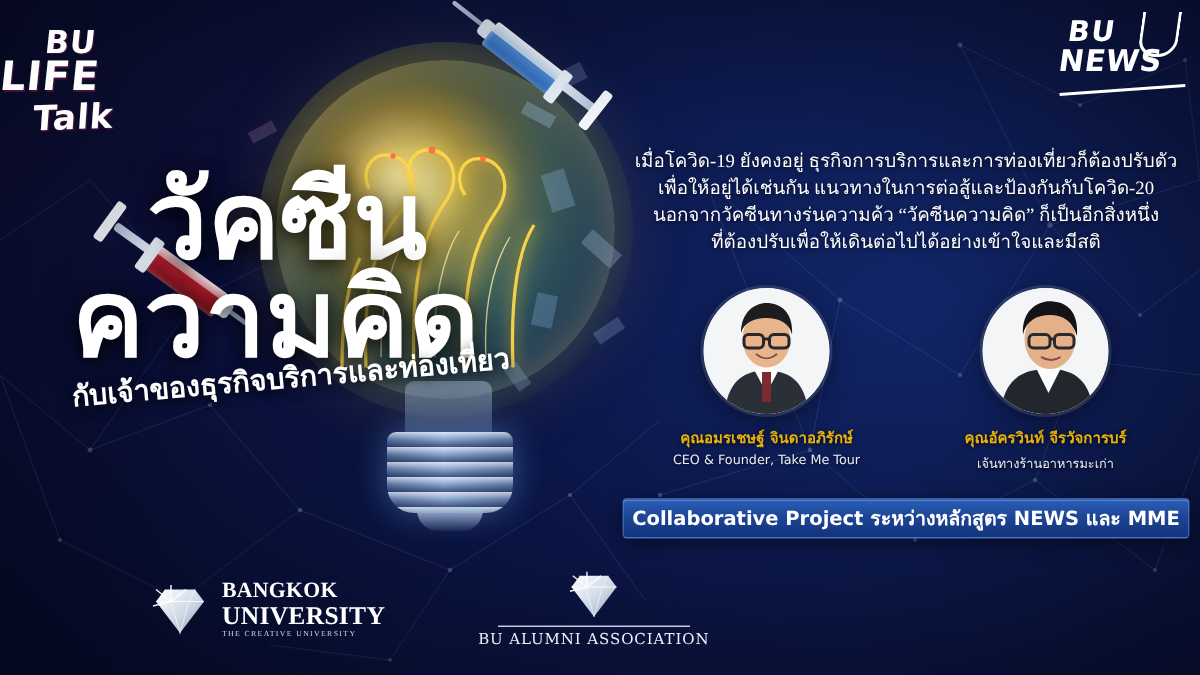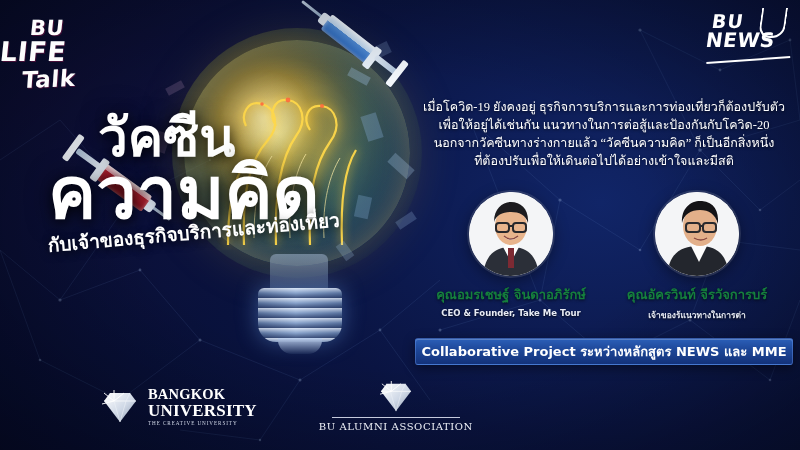--- a/index.html
+++ b/index.html
@@ -118,21 +118,21 @@
   }
 
   
   .headline { position:absolute; left:20px; top:112px; width:400px; z-index:5; }
   .hl-line {
     font-family:"DejaVu Sans", sans-serif;
     font-weight:bold; color:#ffffff;
     line-height:.98;
     text-shadow:0 3px 12px rgba(0,0,0,.75), 0 0 26px rgba(0,0,0,.5);
   }
-  .hl-1 { font-size:53px; margin-left:78px; }
+  .hl-1 { font-size:72px; margin-left:78px; }
   .hl-2 { font-size:72px; margin-left:28px; margin-top:-6px; }
   .hl-sub {
     font-family:"DejaVu Sans", sans-serif;
     font-size:19px; color:#ffffff; font-weight:bold;
     margin-left:28px; margin-top:2px;
     transform:rotate(-5deg);
     transform-origin:left center;
     text-shadow:0 2px 8px rgba(0,0,0,.8);
   }
 
@@ -152,30 +152,29 @@
   .speaker { width:160px; text-align:center; }
   .avatar {
     width:84px; height:84px; margin:0 auto;
     border-radius:50%;
     background:#f2f3f5;
     overflow:hidden; position:relative;
     box-shadow:0 0 0 2px rgba(255,255,255,.12), 0 4px 16px rgba(0,0,0,.45);
   }
   .avatar svg { width:100%; height:100%; display:block; }
   .sp-name {
-    color:#15803d; font-family:"DejaVu Sans", sans-serif;
-    font-size:13px; font-weight:bold; margin-top:8px;
+    color:#eab308; font-family:"DejaVu Sans", sans-serif;
+    font-size:10px; font-weight:bold; margin-top:8px;
     white-space:nowrap;
     text-shadow:0 1px 3px rgba(0,0,0,.7);
   }
   .sp-role {
     color:#e8ecf5; font-family:"DejaVu Sans", sans-serif;
     font-size:8.5px; margin-top:3px; white-space:nowrap;
     text-shadow:0 1px 2px rgba(0,0,0,.7);
-    font-weight:bold;
   }
 
   .banner {
     margin-top:16px; height:27px;
     border-radius:3px;
     background:linear-gradient(180deg, #2b5fb8 0%, #1d4697 45%, #13327a 100%);
     border:1px solid rgba(120,170,255,.35);
     display:flex; align-items:center; justify-content:center;
     box-shadow:0 3px 12px rgba(0,0,0,.45), inset 0 1px 0 rgba(255,255,255,.22);
   }
@@ -329,21 +328,21 @@
     <div class="hl-line hl-1">วัคซีน</div>
     <div class="hl-line hl-2">ความคิด</div>
     <div class="hl-sub">กับเจ้าของธุรกิจบริการและท่องเที่ยว</div>
   </div>
 
   <div class="rightcol">
 
     <div class="para">
       <div class="pl">เมื่อโควิด-19 ยังคงอยู่ ธุรกิจการบริการและการท่องเที่ยวก็ต้องปรับตัว</div>
       <div class="pl">เพื่อให้อยู่ได้เช่นกัน แนวทางในการต่อสู้และป้องกันกับโควิด-20</div>
-      <div class="pl">นอกจากวัคซีนทางร่างกายแล้ว “วัคซีนความคิด” ก็เป็นอีกสิ่งหนึ่ง</div>
+      <div class="pl">นอกจากวัคซีนทางร่นความค้ว “วัคซีนความคิด” ก็เป็นอีกสิ่งหนึ่ง</div>
       <div class="pl">ที่ต้องปรับเพื่อให้เดินต่อไปได้อย่างเข้าใจและมีสติ</div>
     </div>
 
     <div class="speakers">
 
       <div class="speaker">
         <div class="avatar">
           <svg viewBox="0 0 84 84">
             <circle cx="42" cy="42" r="42" fill="#f4f5f7"></circle>
             <g>
@@ -374,21 +373,21 @@
               <ellipse cx="45" cy="34" rx="17" ry="20" fill="#e3b08a"></ellipse>
               <path d="M27 31 C26 15 37 8 47 9 C59 10 64 19 63 32 C60 22 54 18 45 18 C36 18 29 22 27 31 Z" fill="#141316"></path>
               <rect x="31" y="31" width="14" height="9" rx="3" fill="none" stroke="#2a2a2e" stroke-width="2"></rect>
               <rect x="48" y="31" width="13" height="9" rx="3" fill="none" stroke="#2a2a2e" stroke-width="2"></rect>
               <line x1="45" y1="34" x2="48" y2="34" stroke="#2a2a2e" stroke-width="2"></line>
               <path d="M39 46 Q46 50 52 46" stroke="#8a4a43" stroke-width="1.4" fill="none"></path>
             </g>
           </svg>
         </div>
         <div class="sp-name">คุณอัครวินท์ จีรวัจการบร์</div>
-        <div class="sp-role">เจ้าของร้แนวทางในการต่า</div>
+        <div class="sp-role">เจ้นทางร้านอาหารมะเก่า</div>
       </div>
 
     </div>
 
     <div class="banner">
       <span>Collaborative Project ระหว่างหลักสูตร NEWS และ MME</span>
     </div>
   </div>
 
   <div class="footer">

